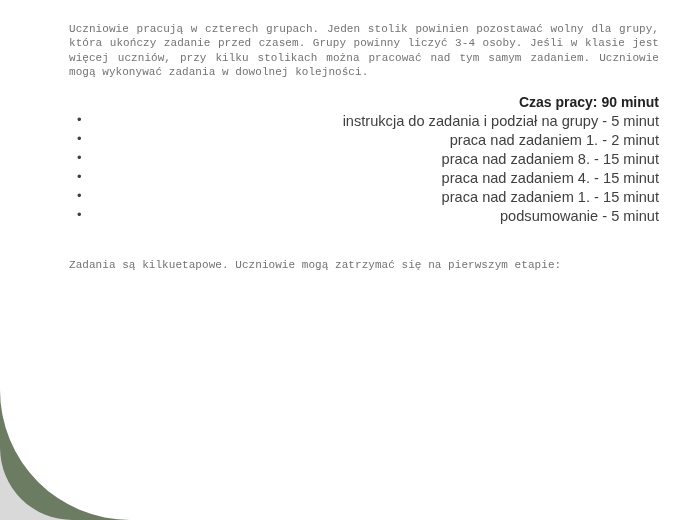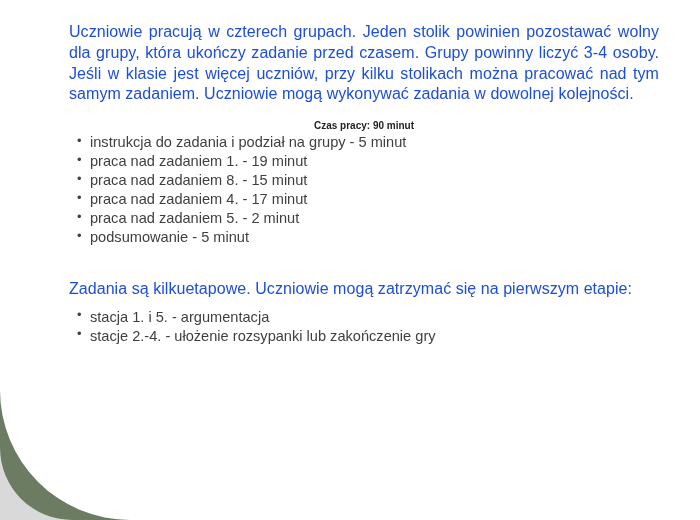--- a/index.html
+++ b/index.html
@@ -31,59 +31,60 @@
   
   #slide-content {
     position: absolute;
     left: 69px;
     top: 22px;
     width: 590px;
     color: #3a3a3a;
   }
 
   .para {
-    font-size: 16px;
+    font-size: 11px;
     line-height: 1.30;
     text-align: justify;
     text-justify: inter-word;
     margin: 0 0 14px 0;
-    color: #1d4ed8;
+    color: #737373;
     letter-spacing: 0.05px;
+    font-family: Liberation Mono, monospace;
   }
   .para:last-child {
     margin-bottom: 0;
   }
   .para.tight {
-    margin-bottom: 8px;
+    margin-bottom: 0;
   }
 
   .section-heading {
-    font-size: 10px;
+    font-size: 14px;
     line-height: 1.30;
     font-weight: bold;
     color: #222222;
     margin: 0 0 1px 0;
-    text-align: center;
+    text-align: right;
   }
 
   ul.bullets {
     list-style: none;
     margin: 0 0 14px 0;
     padding: 0;
   }
   ul.bullets.tail {
     margin-bottom: 14px;
   }
   ul.bullets li {
     font-size: 14.6px;
     line-height: 1.30;
     color: #3f3f3f;
     position: relative;
     padding-left: 21px;
-    text-align: left;
+    text-align: right;
   }
   ul.bullets li::before {
     content: "\2022";
     position: absolute;
     left: 8px;
     top: -0.5px;
     font-size: 13px;
     color: #3f3f3f;
     line-height: 1.30;
   }
@@ -103,37 +104,33 @@
 </div>
 
 <main id="slide-content">
 
   <p class="para">Uczniowie pracują w czterech grupach. Jeden stolik powinien pozostawać wolny dla grupy, która ukończy zadanie przed czasem. Grupy powinny liczyć 3-4 osoby. Jeśli w klasie jest więcej uczniów, przy kilku stolikach można pracować nad tym samym zadaniem. Uczniowie mogą wykonywać zadania w dowolnej kolejności.</p>
 
   <h3 class="section-heading">Czas pracy: 90 minut</h3>
 
   <ul class="bullets">
     <li>instrukcja do zadania i podział na grupy - 5 minut</li>
-    <li>praca nad zadaniem 1. - 19 minut</li>
+    <li>praca nad zadaniem 1. - 2 minut</li>
     <li>praca nad zadaniem 8. - 15 minut</li>
-    <li>praca nad zadaniem 4. - 17 minut</li>
-    <li>praca nad zadaniem 5. - 2 minut</li>
+    <li>praca nad zadaniem 4. - 15 minut</li>
+    <li>praca nad zadaniem 1. - 15 minut</li>
     <li>podsumowanie - 5 minut</li>
   </ul>
 
   <div class="spacer-sm"></div>
 
 
   <div class="spacer-sm"></div>
 
   <p class="para tight">Zadania są kilkuetapowe. Uczniowie mogą zatrzymać się na pierwszym etapie:</p>
 
-  <ul class="bullets tail">
-    <li>stacja 1. i 5. - argumentacja</li>
-    <li>stacje 2.-4. - ułożenie rozsypanki lub zakończenie gry</li>
-  </ul>
 
   <div class="spacer-sm"></div>
 
 
   <div class="spacer-sm"></div>
 
 </main>
 
 </body></html>

